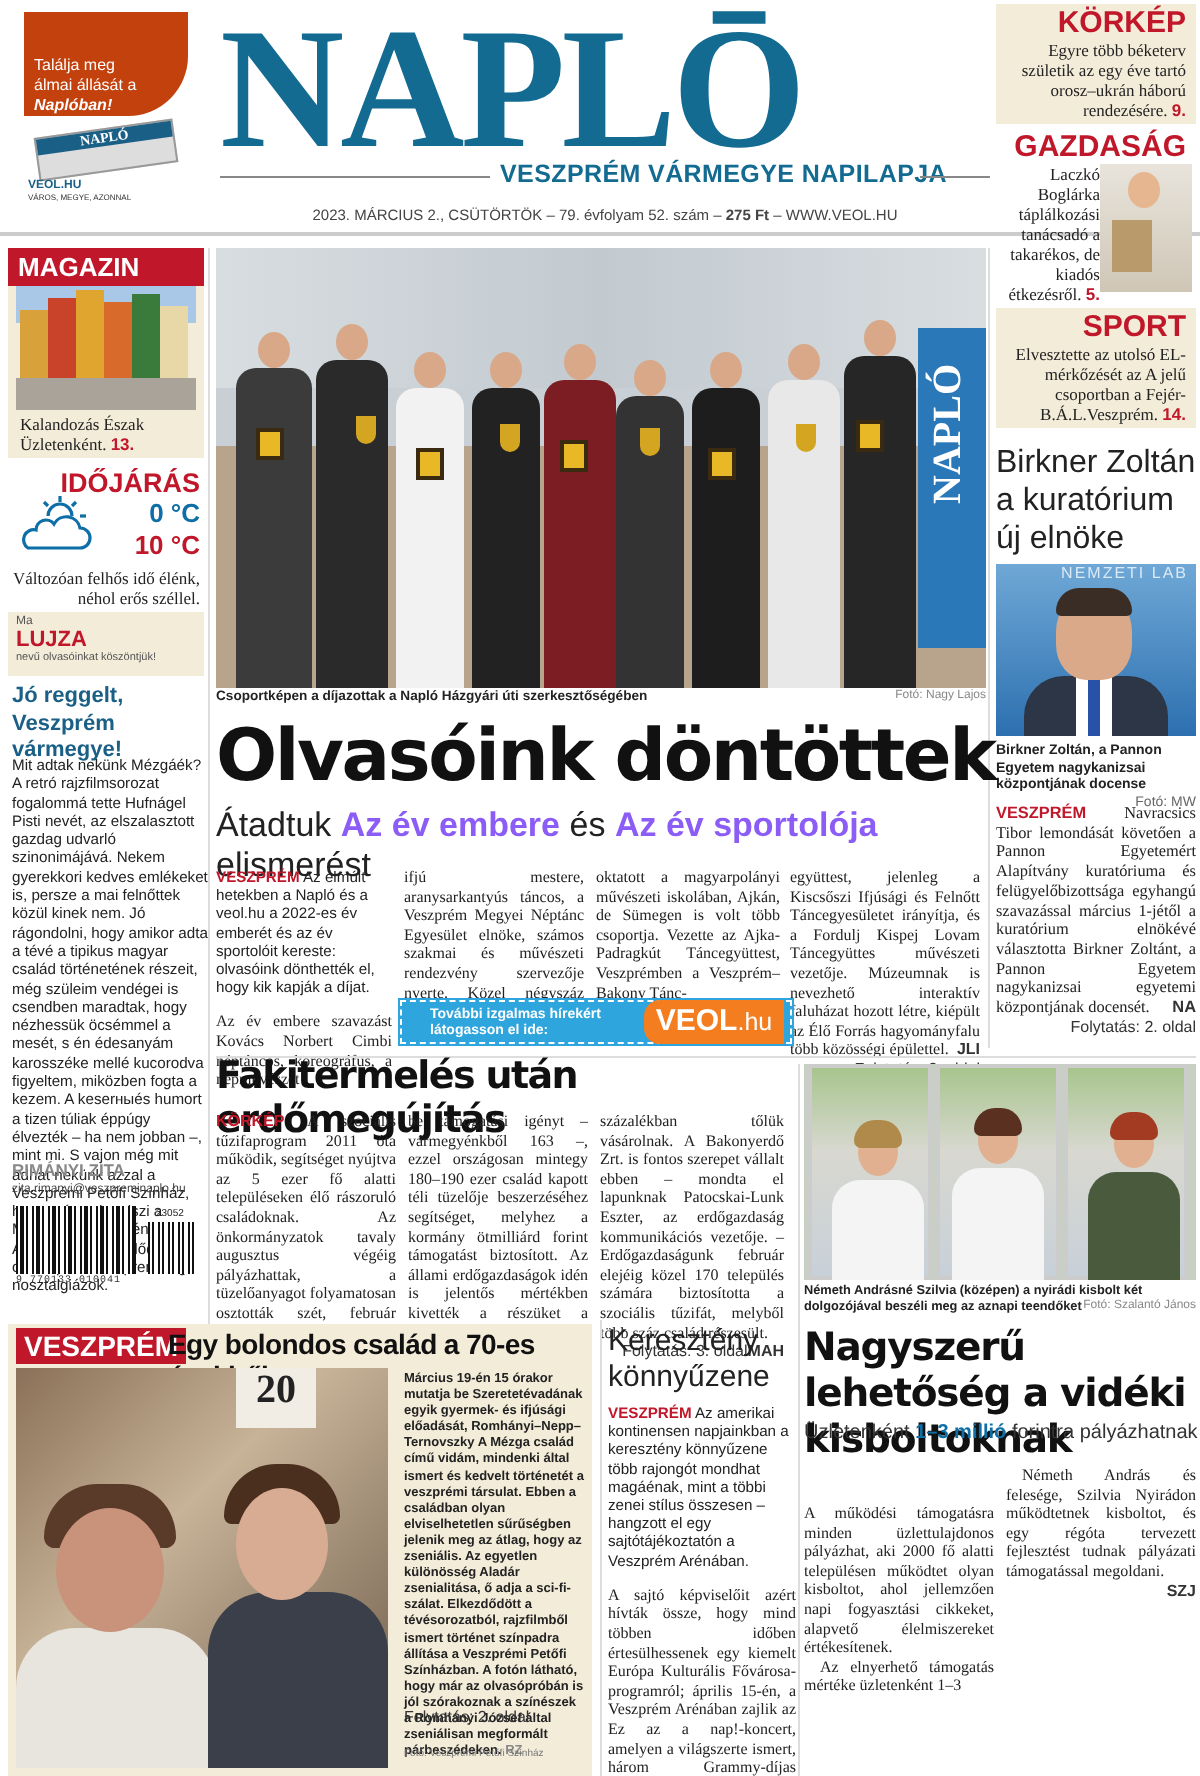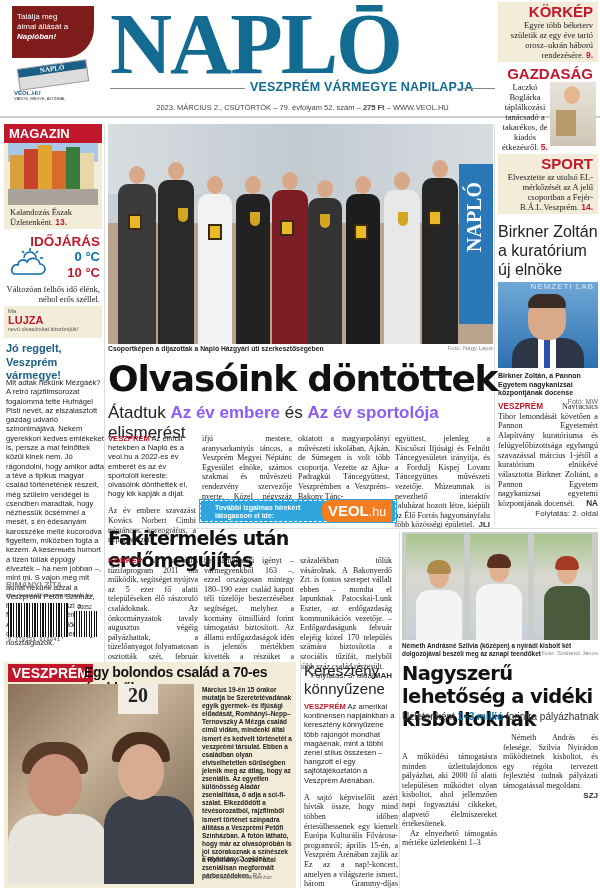--- a/index.html
+++ b/index.html
@@ -4,41 +4,41 @@
 <style>
   * { box-sizing: border-box; margin: 0; padding: 0; }
   html, body { width: 600px; height: 888px; background: #fff; overflow: hidden; }
   body { font-family: "Liberation Serif", serif; color: #222; position: relative; }
   .sans { font-family: "Liberation Sans", sans-serif; }
   .abs { position: absolute; }
   .red { color: #c0182a; }
 
   
   .ad-box { left: 4px; top: 2px; width: 95px; height: 105px; background:#fff; }
-  .ad-red { position:absolute; left:8px; top:4px; width:82px; height:52px; background:#7f1d1d; border-radius: 0 0 30px 0; color:#fff; font-family:"Liberation Sans",sans-serif; font-size:8px; line-height:10px; padding:6px 5px; }
+  .ad-red { position:absolute; left:8px; top:4px; width:82px; height:52px; background:#c2410c; border-radius: 0 0 30px 0; color:#fff; font-family:"Liberation Sans",sans-serif; font-size:8px; line-height:10px; padding:22px 5px; }
   .ad-red b { font-style: italic; }
   .ad-paper { position:absolute; left:14px; top:62px; width:70px; height:22px; background:#ddd; border:1px solid #999; transform:rotate(-8deg); }
   .ad-paper span { display:block; background:#1a5f86; color:#fff; font-size:7px; font-weight:bold; text-align:center; }
   .ad-veol { position:absolute; left:10px; top:88px; font-size:6px; font-family:"Liberation Sans",sans-serif; color:#1a5f86; font-weight:bold; }
   .ad-veol small { display:block; font-size:4px; color:#333; font-weight:normal; }
 
   .masthead { left: 110px; top: 0px; width: 380px; height: 100px; }
   .logo { position:absolute; left:0; top:-6px; font-family:"Liberation Serif",serif; font-weight:bold; font-size:86px; color:#136b92; letter-spacing:-2px; }
   .tagline { position:absolute; left:140px; top:80px; font-family:"Liberation Sans",sans-serif; font-weight:bold; color:#136b92; font-size:12.5px; letter-spacing:0.2px; }
   .tag-line-left { position:absolute; left:0; top:88px; width:135px; border-top:1px solid #888; }
   .tag-line-right { position:absolute; left:350px; top:88px; width:35px; border-top:1px solid #888; }
   .dateline { position:absolute; left:0px; top:103px; width:385px; text-align:center; font-family:"Liberation Sans",sans-serif; font-size:7.5px; color:#444; }
   .header-rule { left:0; top:116px; width:600px; border-top:2px solid #ccc; }
 
   
   .korkep-box { left:498px; top:2px; width:100px; height:60px; background:#f3ecd9; text-align:right; padding:2px 5px; }
   .teaser-title { font-family:"Liberation Sans",sans-serif; font-weight:bold; color:#c0182a; font-size:15px; line-height:16px; }
   .teaser-text { font-size:8.5px; line-height:10px; }
   .gazd { left:498px; top:64px; width:100px; height:88px; text-align:right; padding:2px 5px; }
-  .gazd-text { position:absolute; left:2px; top:18px; width:50px; text-align:center; font-size:8.5px; line-height:10px; }
+  .gazd-text { position:absolute; left:2px; top:18px; width:50px; text-align:right; font-size:8.5px; line-height:10px; }
   .gazd-photo { position:absolute; right:2px; top:18px; width:46px; height:64px; background:linear-gradient(#e8e4dc,#cfc6b6); }
   .gazd-photo::before { content:""; position:absolute; left:14px; top:4px; width:16px; height:18px; border-radius:50%; background:#e6b690; }
   .gazd-photo::after { content:""; position:absolute; left:6px; top:28px; width:20px; height:26px; background:#b99a6b; }
   .sport-box { left:498px; top:154px; width:100px; height:60px; background:#f3ecd9; text-align:right; padding:2px 5px; }
 
   .birk-title { left:498px; top:222px; width:100px; font-family:"Liberation Sans",sans-serif; font-size:16px; line-height:19px; color:#222; }
   .birk-photo { left:498px; top:282px; width:100px; height:86px; background:linear-gradient(#6fa8d6,#2d70b0); overflow:hidden; }
   .birk-photo .nl { position:absolute; right:4px; top:0; font-family:"Liberation Sans",sans-serif; font-size:8px; color:#dbe9f6; letter-spacing:1px; }
   .birk-photo .face { position:absolute; left:30px; top:14px; width:38px; height:44px; border-radius:45% 45% 40% 40%; background:#d9a98a; }
   .birk-photo .hair { position:absolute; left:30px; top:12px; width:38px; height:14px; border-radius:18px 18px 4px 4px; background:#3a2d25; }

